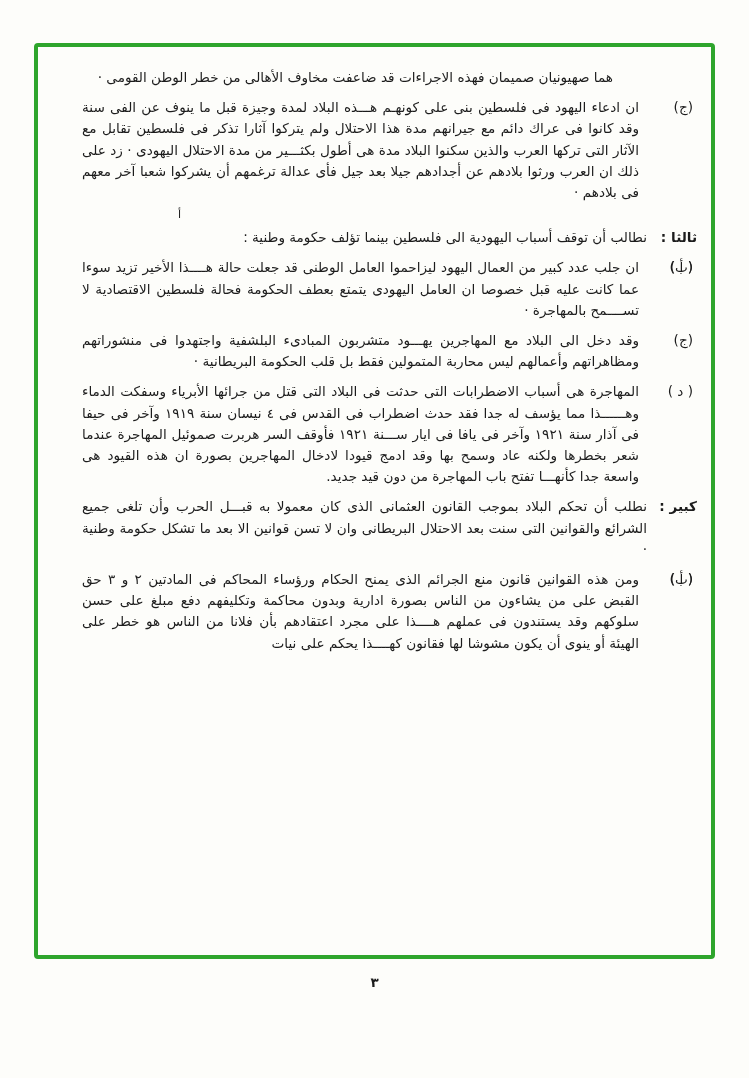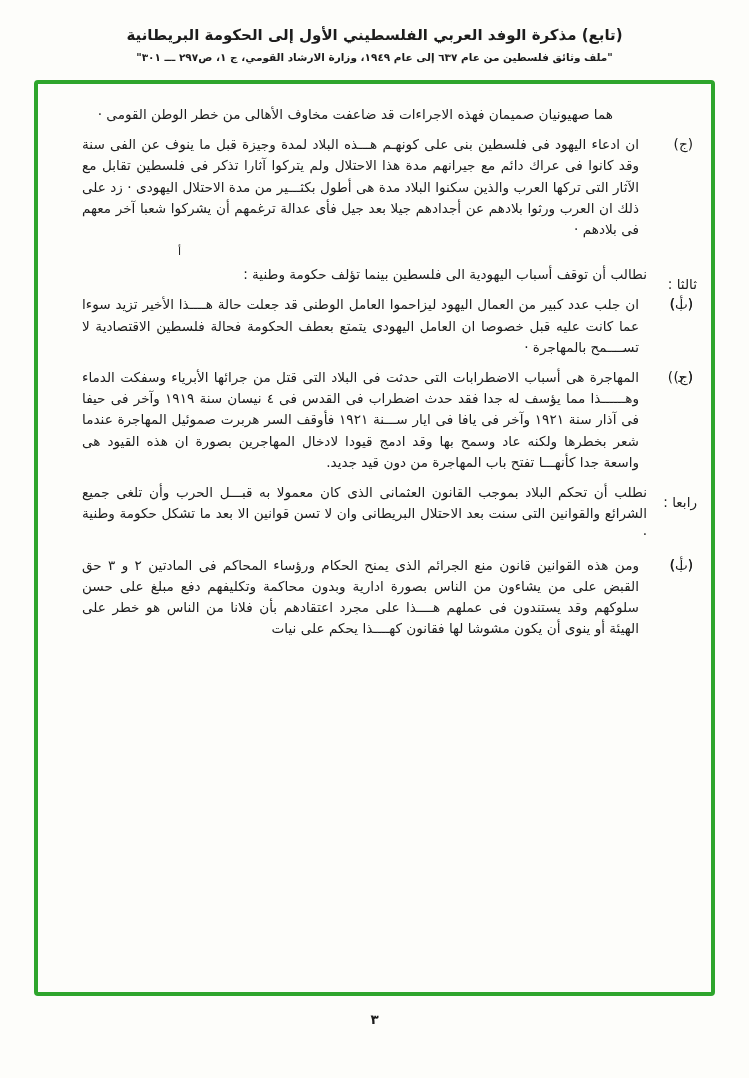--- a/index.html
+++ b/index.html
@@ -20,39 +20,35 @@
     padding:20px 14px 22px 44px;
     min-height:916px;
     background:#fdfdfa;
   }
   .para {
     font-size:13.6px; line-height:1.56; text-align:justify;
     margin-bottom:9px; position:relative;
   }
   .intro { padding-right:58px; text-indent:26px; }
   .m1 { padding-right:50px; }
-  .m1 > .marker { position:absolute; right:0; top:10px; font-weight:400; }
+  .m1 > .marker { position:absolute; right:0; top:0; font-weight:700; }
   .m2 { padding-right:58px; }
   .m2 > .marker { position:absolute; right:4px; top:0; }
   .stray {
     direction:ltr; text-align:left; padding-left:96px;
     font-size:11px; line-height:1; margin:-3px 0 7px;
   }
   .page-footer { text-align:center; margin-top:13px; }
   .page-num { font-size:13.5px; font-weight:700; display:inline-block; }
 </style>
 </head>
 <body>
 
 <div class="page">
 
-  <header>
-    <div class="doc-title">(تابع) مذكرة الوفد العربي الفلسطيني الأول إلى الحكومة البريطانية</div>
-    <div class="doc-source">"ملف وثائق فلسطين من عام ٦٣٧ إلى عام ١٩٤٩، وزارة الارشاد القومي، ج ١، ص٢٩٧ ـــ ٣٠١"</div>
-  </header>
 
   <div class="content-box" style="border-color: rgb(46, 165, 44);">
 
     <p class="para intro">هما صهيونيان صميمان فهذه الاجراءات قد ضاعفت مخاوف الأهالى من خطر الوطن القومى ·</p>
 
     <div class="para m2">
       <span class="marker">(ج)</span>
       <span class="text">ان ادعاء اليهود فى فلسطين بنى على كونهـم هـــذه البلاد لمدة وجيزة قبل ما ينوف عن الفى سنة وقد كانوا فى عراك دائم مع جيرانهم مدة هذا الاحتلال ولم يتركوا آثارا تذكر فى فلسطين تقابل مع الآثار التى تركها العرب والذين سكنوا البلاد مدة هى أطول بكثـــير من مدة الاحتلال اليهودى · زد على ذلك ان العرب ورثوا بلادهم عن أجدادهم جيلا بعد جيل فأى عدالة ترغمهم أن يشركوا شعبا آخر معهم فى بلادهم ·</span>
     </div>
 
@@ -67,29 +63,30 @@
       <span class="marker">( أ )</span>
     </div>
 
     <div class="para m2">
       <span class="marker">(ب)</span>
       <span class="text">ان جلب عدد كبير من العمال اليهود ليزاحموا العامل الوطنى قد جعلت حالة هــــذا الأخير تزيد سوءا عما كانت عليه قبل خصوصا ان العامل اليهودى يتمتع بعطف الحكومة فحالة فلسطين الاقتصادية لا تســــمح بالمهاجرة ·</span>
     </div>
 
     <div class="para m2">
       <span class="marker">(ج)</span>
+      <span class="text">وقد دخل الى البلاد مع المهاجرين يهـــود متشربون المبادىء البلشفية واجتهدوا فى منشوراتهم ومظاهراتهم وأعمالهم ليس محاربة المتمولين فقط بل قلب الحكومة البريطانية ·</span>
     </div>
 
     <div class="para m2">
       <span class="marker">( د )</span>
       <span class="text">المهاجرة هى أسباب الاضطرابات التى حدثت فى البلاد التى قتل من جرائها الأبرياء وسفكت الدماء وهــــــذا مما يؤسف له جدا فقد حدث اضطراب فى القدس فى ٤ نيسان سنة ١٩١٩ وآخر فى حيفا فى آذار سنة ١٩٢١ وآخر فى يافا فى ايار ســـنة ١٩٢١ فأوقف السر هربرت صموئيل المهاجرة عندما شعر بخطرها ولكنه عاد وسمح بها وقد ادمج قيودا لادخال المهاجرين بصورة ان هذه القيود هى واسعة جدا كأنهـــا تفتح باب المهاجرة من دون قيد جديد.</span>
     </div>
 
     <div class="para m1">
-      <span class="marker">رابعا :</span>
+      <span class="marker">كبير :</span>
       <span class="text">نطلب أن تحكم البلاد بموجب القانون العثمانى الذى كان معمولا به قبـــل الحرب وأن تلغى جميع الشرائع والقوانين التى سنت بعد الاحتلال البريطانى وان لا تسن قوانين الا بعد ما تشكل حكومة وطنية ·</span>
     </div>
 
     <div class="para m2">
       <span class="marker">( أ )</span>
     </div>
 
     <div class="para m2">
       <span class="marker">(ب)</span>
       <span class="text">ومن هذه القوانين قانون منع الجرائم الذى يمنح الحكام ورؤساء المحاكم فى المادتين ٢ و ٣ حق القبض على من يشاءون من الناس بصورة ادارية وبدون محاكمة وتكليفهم دفع مبلغ على حسن سلوكهم وقد يستندون فى عملهم هــــذا على مجرد اعتقادهم بأن فلانا من الناس هو خطر على الهيئة أو ينوى أن يكون مشوشا لها فقانون كهــــذا يحكم على نيات</span>

